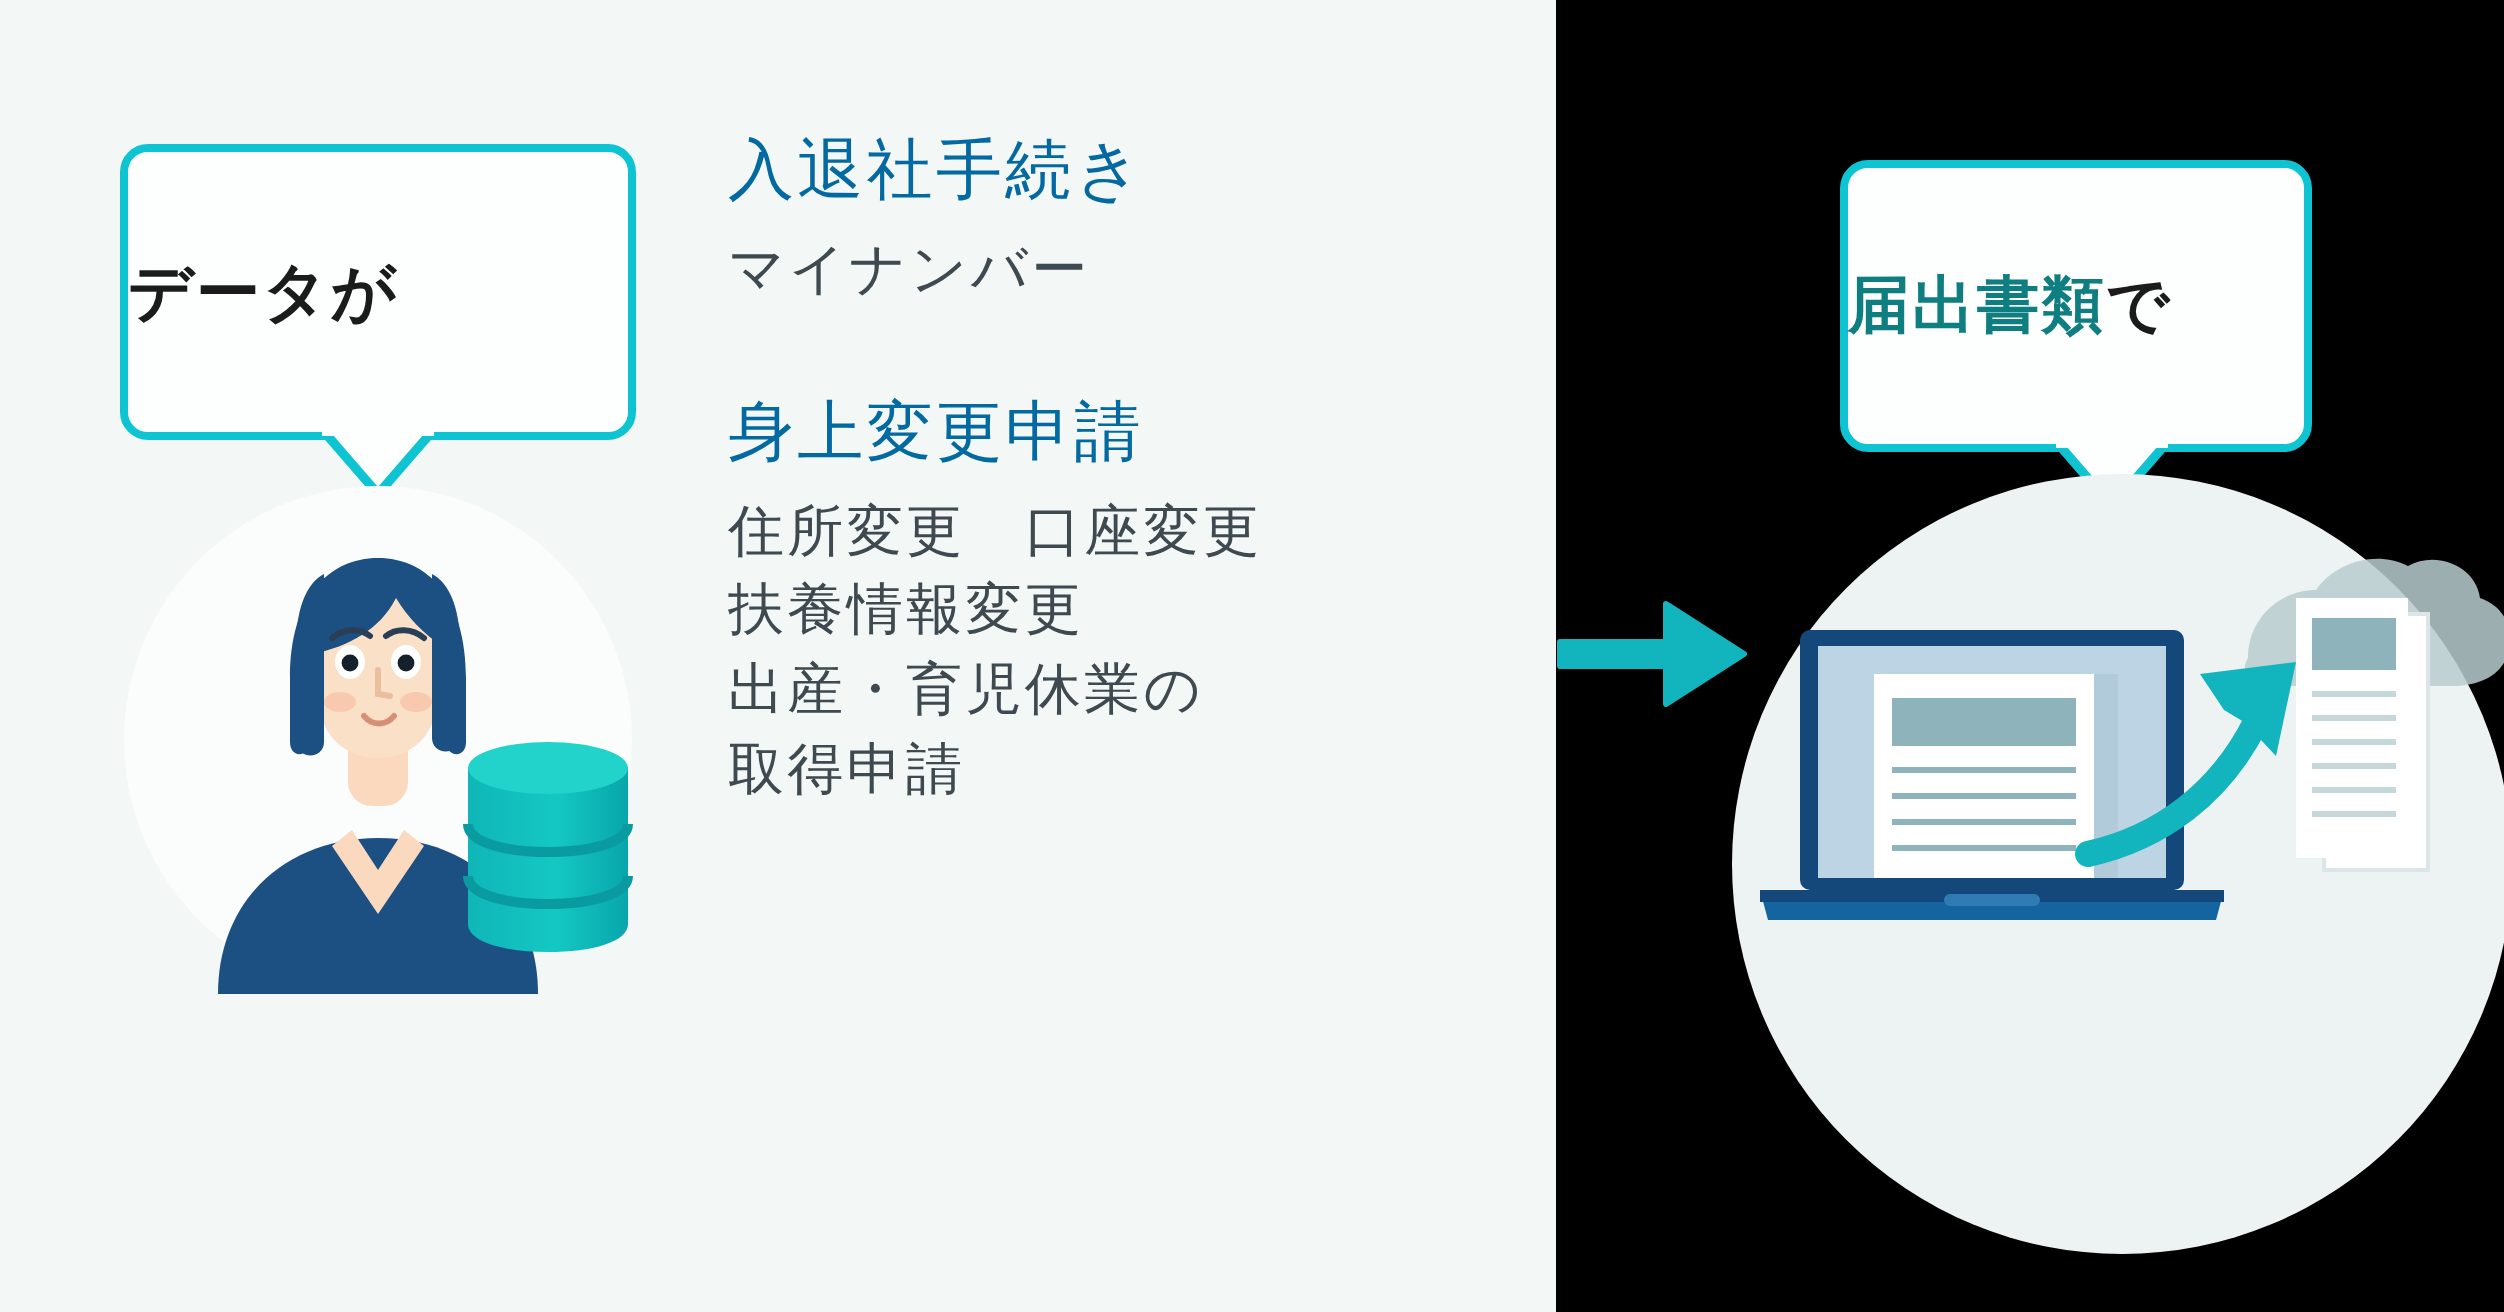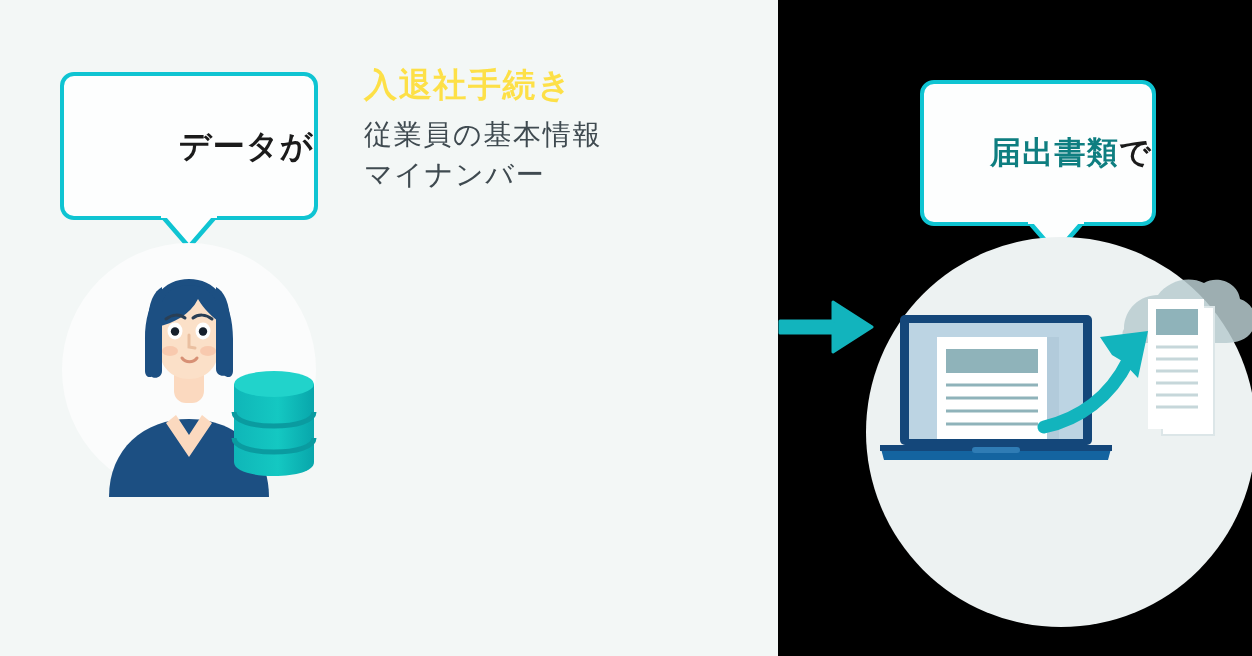--- a/index.html
+++ b/index.html
@@ -19,21 +19,21 @@
     border-radius: 0 0 0 0;
   }
 
   
   .bubble {
     position: absolute;
     background: #fdfefe;
     border: 4px solid #0fc4d2;
     border-radius: 14px;
     display: flex; flex-direction: column;
-    align-items: flex-end; justify-content: center;
+    align-items: flex-start; justify-content: center;
     text-align: center;
     font-weight: bold;
     color: #1b1b1b;
     letter-spacing: 0.04em;
   }
   .bubble .line { line-height: 1.28; white-space: nowrap; }
 
   
   .tail-wrap { position: absolute; width: 56px; height: 34px; overflow: hidden; }
   .tail-mask {
@@ -66,21 +66,21 @@
     position: absolute; left: 866px; top: 237px;
     width: 390px; height: 390px; border-radius: 50%;
     background: #edf2f2;
   }
   .right-scene { position: absolute; left: 866px; top: 237px; width: 390px; height: 300px; }
 
   
   .text-col { position: absolute; left: 364px; top: 66px; width: 400px; }
   .grp { margin-bottom: 0; }
   .grp-head {
-    font-size: 33px; font-weight: bold; color: #fde047;
+    font-size: 33px; font-weight: normal; color: #0369a1;
     letter-spacing: 0.05em; line-height: 1.18;
   }
   .grp-item {
     font-size: 28px; color: #3f4a50; letter-spacing: 0.06em;
     line-height: 1.42; font-weight: normal;
   }
   #group-0 .grp-head { margin-bottom: 10px; }
   #group-1 { margin-top: 42px; }
   #group-1 .grp-head { margin-bottom: 10px; }
 </style>
@@ -226,18 +226,24 @@
         <path d="M178 190 C214 182 244 160 262 124" stroke="#12b4bd" stroke-width="13" fill="none" stroke-linecap="round"></path>
         <path d="M234 100 L282 94 L272 141 L256 124 L246 118 Z" fill="#12b4bd"></path>
         <path d="M236 102 L280 96 L270 138 Z" fill="#12b4bd"></path>
       </g>
     </svg>
   </div>
 
   <div class="text-col">
     <div class="grp" id="group-0">
       <div class="grp-head">入退社手続き</div>
-      <div class="grp-item">従業員の基本情報</div>
       <div class="grp-item">マイナンバー</div>
     </div>
+    <div class="grp" id="group-1">
+      <div class="grp-head">身上変更申請</div>
+      <div class="grp-item">住所変更　口座変更</div>
+      <div class="grp-item">扶養情報変更</div>
+      <div class="grp-item">出産・育児休業の</div>
+      <div class="grp-item">取得申請</div>
+    </div>
   </div>
 
 </div>
 
 </body></html>

